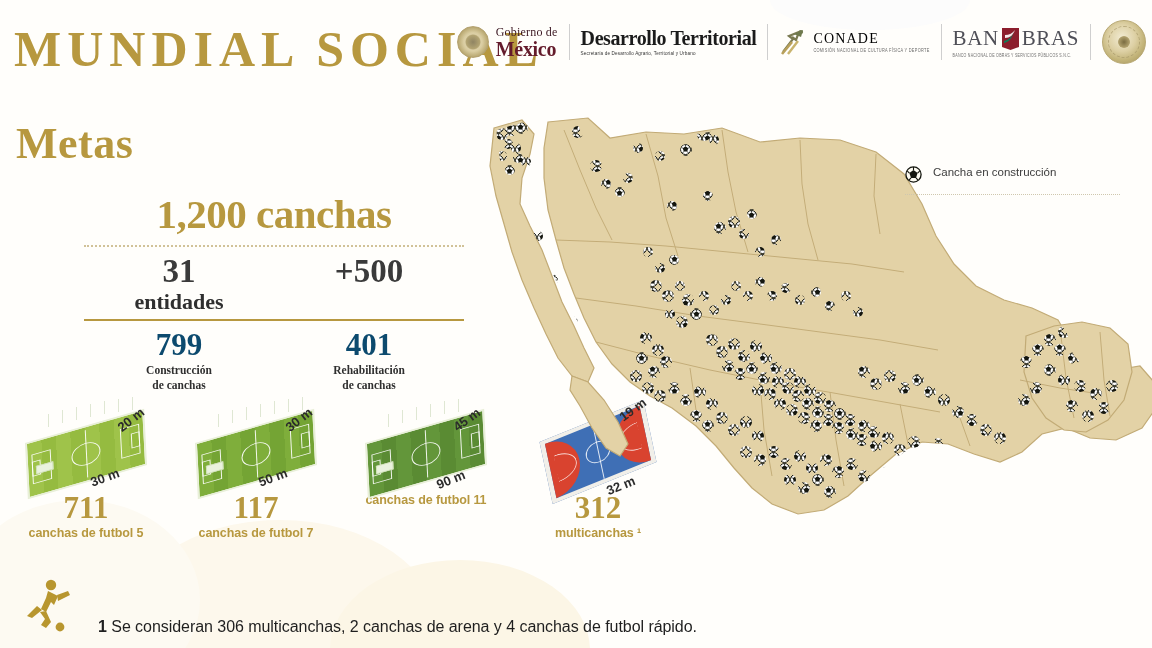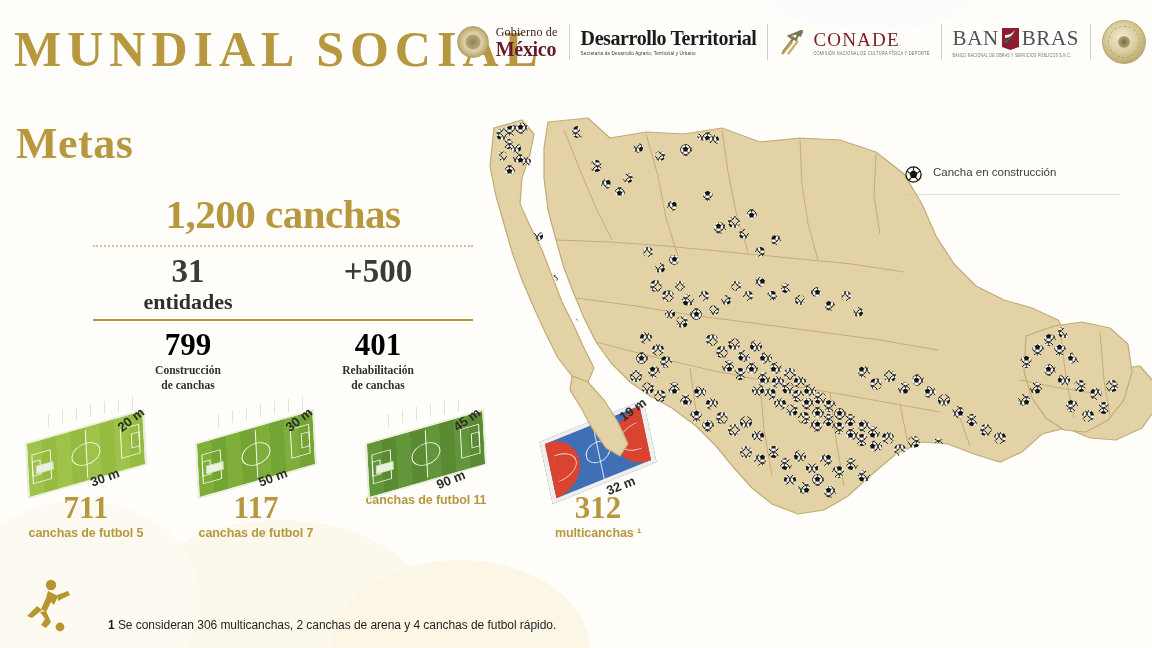--- a/index.html
+++ b/index.html
@@ -37,54 +37,54 @@
     background:radial-gradient(circle,#6f6340 0%,#a4945f 60%,transparent 72%);opacity:.75;}
   .gob-txt{line-height:1;}
   .gob-txt .l1{font-family:"Liberation Serif",serif;font-size:12px;color:#3b1722;letter-spacing:.2px;}
   .gob-txt .l2{font-family:"Liberation Serif",serif;font-weight:bold;font-size:20px;color:#641b2b;letter-spacing:-.3px;margin-top:1px;}
   .sedatu{line-height:1;}
   .sedatu .l1{font-family:"Liberation Serif",serif;font-weight:bold;font-size:20px;color:#1b1b1b;letter-spacing:-.4px;white-space:nowrap;}
   .sedatu .l2{font-size:4.6px;color:#333;letter-spacing:.15px;margin-top:3px;white-space:nowrap;transform:scaleY(1.25);transform-origin:left top;}
   .conade{display:flex;align-items:center;}
   .conade-mark{width:30px;height:28px;margin-right:4px;}
   .conade-txt{line-height:1;}
-  .conade-txt .l1{font-family:"Liberation Serif",serif;font-size:19px;color:#7f1d1d;letter-spacing:1.2px;}
+  .conade-txt .l1{font-family:"Liberation Serif",serif;font-size:14px;color:#000000;letter-spacing:1.2px;}
   .conade-txt .l2{font-size:3.9px;color:#6b6b6b;letter-spacing:.3px;margin-top:2px;transform:scaleY(1.3);transform-origin:left top;white-space:nowrap;}
   .banobras{line-height:1;}
   .bb-row{display:flex;align-items:center;}
   .bb-word{font-family:"Liberation Serif",serif;font-size:21px;color:#4f4f57;letter-spacing:.6px;}
   .bb-mark{width:21px;height:24px;margin:0 1px;position:relative;}
   .banobras .l2{font-size:3.6px;color:#6d6d6d;letter-spacing:.25px;margin-top:3px;transform:scaleY(1.3);transform-origin:left top;white-space:nowrap;}
   .seal-right{width:42px;height:42px;border-radius:50%;
     background:radial-gradient(circle at 45% 40%,#f2ebd2 0%,#ddd0a4 40%,#c3b479 65%,#9d8d56 100%);
     border:1px solid #b8a873;position:relative;}
   .seal-right:before{content:"";position:absolute;left:5px;top:5px;right:5px;bottom:5px;border-radius:50%;border:1px dashed #a8996a;opacity:.7;}
   .seal-right:after{content:"";position:absolute;left:15px;top:15px;width:12px;height:12px;border-radius:50%;
     background:radial-gradient(circle,#7a6c41 0%,#b4a470 70%,transparent 75%);}
 
   
   .metas{
     position:absolute;left:16px;top:122px;
     font-family:"Liberation Serif",serif;font-weight:bold;
     font-size:44px;color:#b7983f;line-height:1;letter-spacing:.5px;
   }
-  .stats{position:absolute;left:93px;top:193px;width:380px;}
+  .stats{position:absolute;left:84px;top:193px;width:380px;}
   .big-line{
     font-family:"Liberation Serif",serif;font-weight:bold;
     font-size:41px;color:#b7983f;text-align:center;line-height:1.05;letter-spacing:-.5px;
   }
   .dotted{height:0;border-top:2px dotted #c9b887;margin-top:9px;opacity:.85;}
   .row2{display:flex;margin-top:7px;}
   .row2 .cell{flex:1;text-align:center;}
   .row2 .num{font-family:"Liberation Serif",serif;font-weight:bold;font-size:33px;color:#3a3a3a;line-height:1.05;}
   .row2 .lbl{font-family:"Liberation Serif",serif;font-weight:bold;font-size:22px;color:#2f2f2f;line-height:1.1;margin-top:1px;}
   .solid{height:2px;background:#b7983f;margin-top:5px;}
   .row3{display:flex;margin-top:8px;}
   .row3 .cell{flex:1;text-align:center;}
-  .row3 .num{font-family:"Liberation Serif",serif;font-weight:bold;font-size:31px;color:#000000;line-height:1.05;}
+  .row3 .num{font-family:"Liberation Serif",serif;font-weight:bold;font-size:31px;color:#0c4a6e;line-height:1.05;}
   .row3 .lbl{font-family:"Liberation Serif",serif;font-weight:bold;font-size:11.5px;color:#2f2f2f;line-height:1.25;margin-top:2px;}
 
   
   .courts{position:absolute;left:0;top:398px;width:690px;height:170px;}
   .card{position:absolute;width:172px;text-align:center;}
   .card .art{position:relative;height:92px;width:172px;}
   .card .count{font-family:"Liberation Serif",serif;font-weight:bold;font-size:31px;color:#b7983f;line-height:1;margin-top:2px;}
   .card .cap{font-weight:bold;font-size:12.5px;color:#b7983f;margin-top:3px;letter-spacing:-.1px;}
   .c1{left:0px;}  .c2{left:170px;} .c3{left:340px;} .c4{left:512px;}
 
@@ -114,21 +114,21 @@
   .mc-line.mid{left:50%;top:0;bottom:0;width:0;border-left-width:1.4px;border-right:0;border-top:0;border-bottom:0;}
   .mc-line.circ{left:50%;top:50%;width:26px;height:26px;border-radius:50%;margin:-13px 0 0 -13px;}
   .mc-arc{position:absolute;width:22px;height:34px;border:1.4px solid rgba(255,255,255,.8);box-sizing:border-box;}
   .mc-arc.l{left:6px;top:50%;margin-top:-17px;border-radius:0 100% 100% 0/0 50% 50% 0;border-left:0;}
   .mc-arc.r{right:6px;top:50%;margin-top:-17px;border-radius:100% 0 0 100%/50% 0 0 50%;border-right:0;}
 
   .dim{position:absolute;font-weight:bold;font-size:13px;color:#2b2b2b;white-space:nowrap;}
 
   
   .player{position:absolute;left:24px;top:578px;width:54px;height:56px;}
-  .footnote{position:absolute;left:108px;top:618px;font-size:12px;color:#1f1f1f;letter-spacing:-.05px;}
+  .footnote{position:absolute;left:98px;top:618px;font-size:16px;color:#1f1f1f;letter-spacing:-.05px;}
   .footnote b{font-weight:bold;}
 
   
   .mapwrap{position:absolute;left:460px;top:100px;width:700px;height:510px;}
   .legend{position:absolute;left:905px;top:166px;width:228px;}
   .leg-row{display:flex;align-items:flex-start;height:28px;}
   .leg-ico{width:17px;height:17px;margin-right:11px;flex:0 0 auto;}
   .leg-txt{font-size:11.5px;color:#3d3d3d;}
   .leg-dotted{border-top:1px dotted #cfc7ae;height:0;width:215px;margin-left:0;}
 </style>

